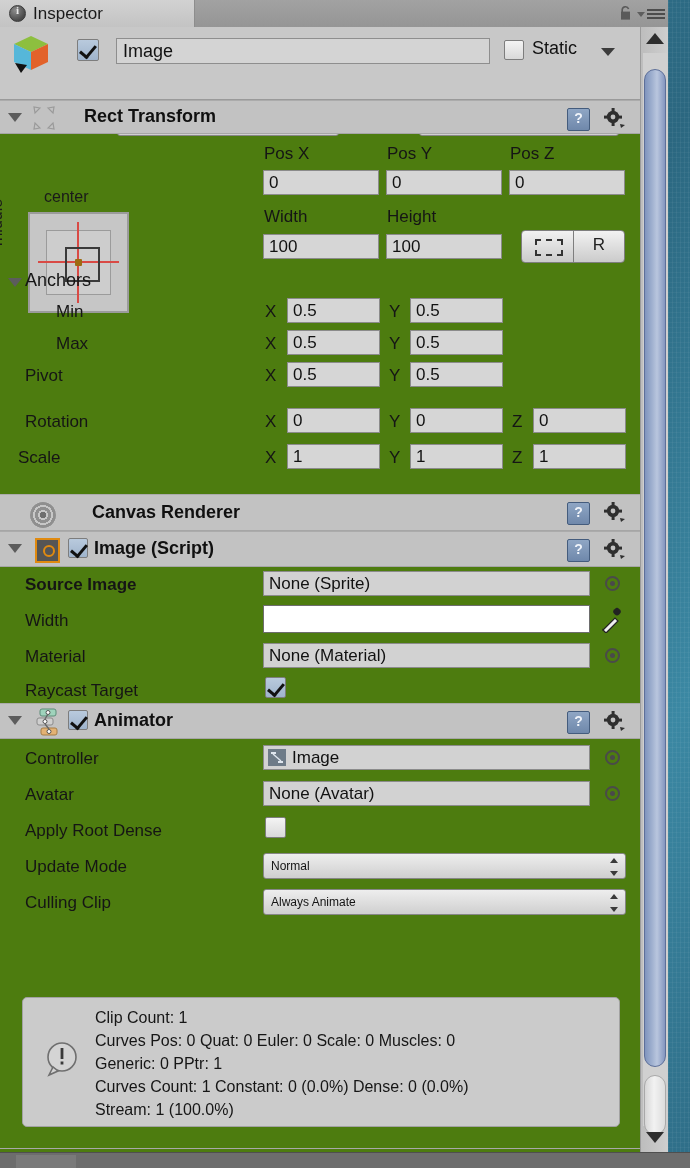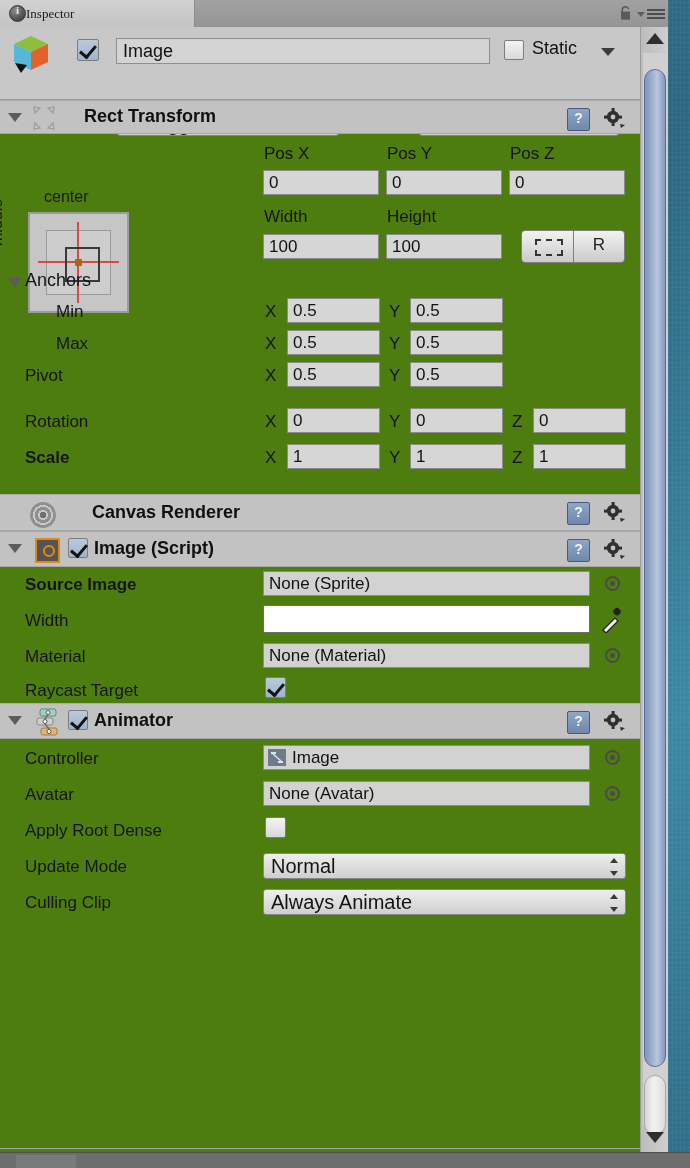--- a/index.html
+++ b/index.html
@@ -27,21 +27,21 @@
     position:absolute;left:0;top:0;width:668px;height:27px;
     background:linear-gradient(#a2a2a2,#959595);
     border-bottom:1px solid #6f6f6f;
   }
   #tab-inspector{
     position:absolute;left:0;top:0;width:195px;height:27px;
     background:linear-gradient(#d2d2d2,#c3c3c3);
     border-right:1px solid #8d8d8d;
     display:flex;align-items:center;padding-left:9px;box-sizing:border-box;
   }
-  #tab-inspector .tab-label{font-size:13px;color:#1a1a1a;font-family:Liberation Serif, serif;}
+  #tab-inspector .tab-label{font-size:17px;margin-left:7px;color:#1a1a1a;}
   .info-icon{
     width:15px;height:15px;border-radius:50%;
     background:radial-gradient(circle at 35% 30%,#8c8c8c,#4a4a4a 70%);
     border:1px solid #3a3a3a;position:relative;flex:0 0 auto;
   }
   .info-icon:after{
     content:"i";position:absolute;left:0;right:0;top:-2px;
     text-align:center;font-size:11px;font-weight:bold;color:#e8e8e8;
     font-family:"Liberation Serif",serif;
   }
@@ -91,21 +91,21 @@
     position:absolute;left:601px;top:21px;width:0;height:0;
     border-left:7px solid transparent;border-right:7px solid transparent;
     border-top:8px solid #3c3c3c;
   }
   #tag-label{position:absolute;left:70px;top:87px;font-size:17px;}
   #layer-label{position:absolute;left:350px;top:87px;font-size:17px;}
   .popup{
     position:absolute;height:24px;box-sizing:border-box;
     background:linear-gradient(#eeeeee,#cfcfcf);
     border:1px solid #868686;border-radius:3px;
-    display:flex;align-items:center;padding-left:7px;font-size:20px;color:#141414;
+    display:flex;align-items:center;padding-left:7px;font-size:12px;color:#141414;
   }
   .popup .updown{
     position:absolute;right:7px;top:3px;width:9px;height:18px;
     display:flex;flex-direction:column;justify-content:space-between;align-items:center;
   }
   .popup .updown i{display:block;width:0;height:0;border-left:4px solid transparent;border-right:4px solid transparent;}
   .popup .updown i.u{border-bottom:5px solid #3a3a3a;}
   .popup .updown i.d{border-top:5px solid #3a3a3a;}
   #tag-popup{left:117px;top:85px;width:222px;}
   #layer-popup{left:419px;top:85px;width:200px;}
@@ -361,21 +361,21 @@
 
     <div style="position:relative;height:98px;">
       <div class="row-label" style="left:25px;top:16px;">Rotation</div>
       <div class="axis" style="left:265px;top:16px;">X</div>
       <div class="field" style="left:287px;top:12px;width:93px;">0</div>
       <div class="axis" style="left:389px;top:16px;">Y</div>
       <div class="field" style="left:410px;top:12px;width:93px;">0</div>
       <div class="axis" style="left:512px;top:16px;">Z</div>
       <div class="field" style="left:533px;top:12px;width:93px;">0</div>
 
-      <div class="row-label" style="left:25px;top:52px;font-weight:bold;">Scale</div>
+      <div class="row-label" style="left:18px;top:52px;">Scale</div>
       <div class="axis" style="left:265px;top:52px;">X</div>
       <div class="field" style="left:287px;top:48px;width:93px;">1</div>
       <div class="axis" style="left:389px;top:52px;">Y</div>
       <div class="field" style="left:410px;top:48px;width:93px;">1</div>
       <div class="axis" style="left:512px;top:52px;">Z</div>
       <div class="field" style="left:533px;top:48px;width:93px;">1</div>
     </div>
 
     <div class="comp-header" style="height:35px;">
       <div class="cr-icon"></div>
@@ -498,20 +498,33 @@
       <div class="row-label" style="left:25px;top:154px;">Culling Clip</div>
       <div class="popup" style="left:263px;top:150px;width:363px;height:26px;">
         <span>Always Animate</span>
         <span class="updown" style="top:4px;">
             <i class="u"></i>
             <i class="d"></i>
           </span>
       </div>
     </div>
 
+    <div id="info-box">
+      <svg id="info-bubble" viewBox="0 0 40 38">
+        <circle cx="19" cy="17" r="14" fill="#d4d4d4" stroke="#6f6f6f" stroke-width="1.6"></circle>
+        <path d="M10 27 l-4 8 9 -4z" fill="#d4d4d4" stroke="#6f6f6f" stroke-width="1.6"></path>
+        <rect x="17.6" y="8" width="2.8" height="11" fill="#3a3a3a"></rect>
+        <rect x="17.6" y="21.5" width="2.8" height="3" fill="#3a3a3a"></rect>
+      </svg>
+      <div id="info-text">Clip Count: 1
+Curves Pos: 0 Quat: 0 Euler: 0 Scale: 0 Muscles: 0
+Generic: 0 PPtr: 1
+Curves Count: 1 Constant: 0 (0.0%) Dense: 0 (0.0%)
+Stream: 1 (100.0%)</div>
+    </div>
 
     <div id="addcomp-sep"></div>
 
   </div>
 
   <div id="scrollbar">
     <div id="sb-track"></div>
     <div id="sb-up">
         <div class="sbarrow up"></div>
       </div>

